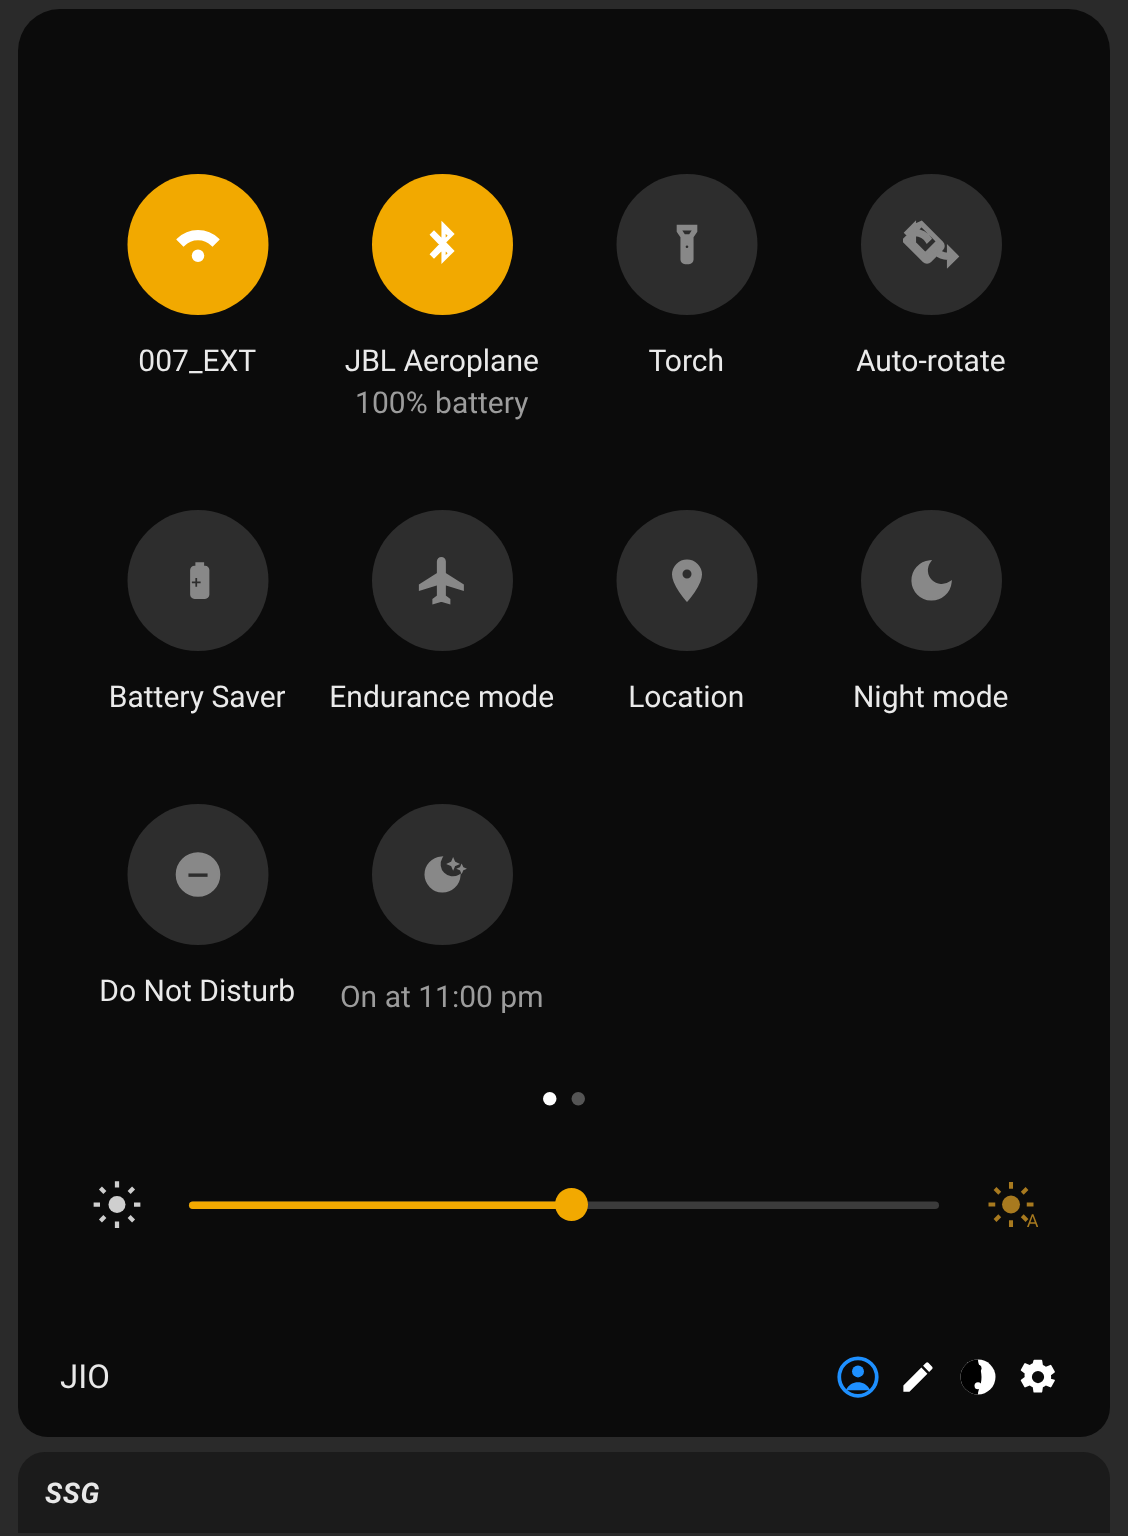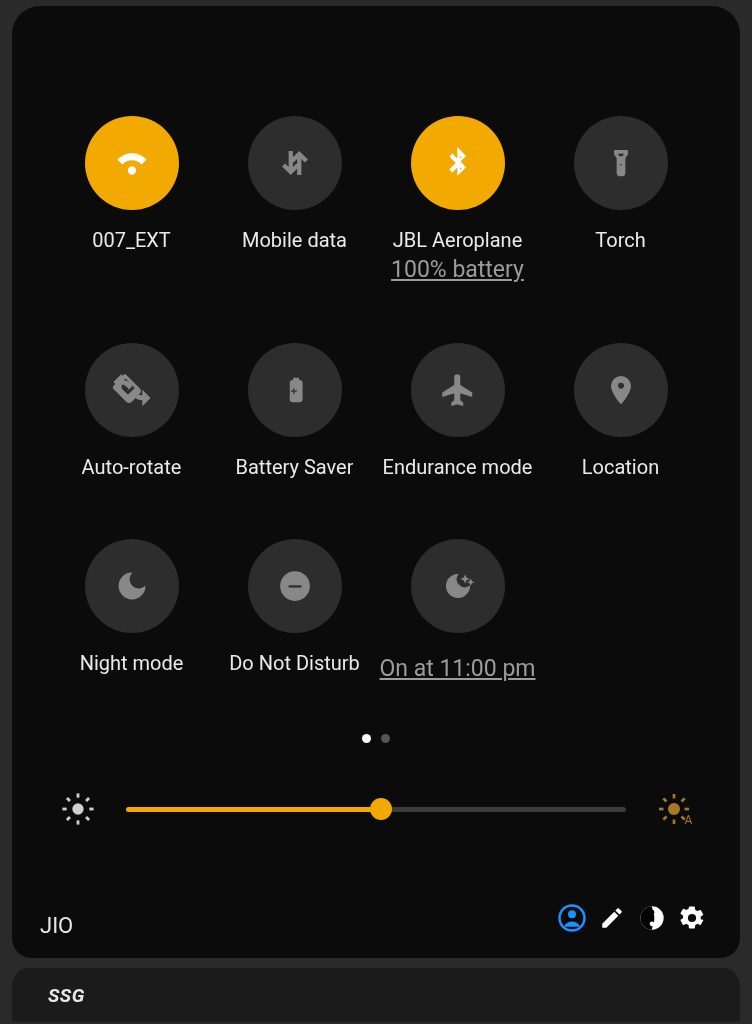--- a/index.html
+++ b/index.html
@@ -49,24 +49,23 @@
   .tile-label {
     color: #eaeaea;
     font-size: 20px;
     text-align: center;
     white-space: nowrap;
     max-width: 155px;
     overflow: hidden;
   }
   .tile-sub {
     color: #9c9c9c;
-    font-size: 23px;
+    font-size: 20px;
     margin-top: 4px;
     text-align: center;
-    text-decoration: underline;
   }
   .icon-on  svg { fill: #ffffff; stroke: #ffffff; }
   .icon-off svg { fill: #888888; stroke: #888888; }
 
   .pager {
     display: flex;
     justify-content: center;
     gap: 10px;
     margin-top: 52px;
   }
@@ -91,35 +90,35 @@
   .track    { position:absolute; left:0; right:0; height:5px; background:#3b3b3b; border-radius:3px; }
   .fill     { position:absolute; left:0; height:5px; background:#f2a900; border-radius:3px; }
   .thumb    { position:absolute; width:22px; height:22px; background:#f2a900; border-radius:50%; transform:translateX(-50%); }
 
   .footer {
     position: absolute;
     bottom: 20px;
     left: 28px;
     right: 28px;
     display: flex;
-    align-items: flex-end;
+    align-items: center;
   }
   .carrier { color:#e8e8e8; font-size:22px; flex:1; }
   .fbtn { width:40px; height:40px; display:flex; align-items:center; justify-content:center; cursor:pointer; }
 
   .notif {
     position:absolute;
     left:12px; right:12px;
     top: 968px;
     height: 54px;
     background:#1b1b1b;
     border-radius: 18px 18px 0 0;
     display:flex;
     align-items:center;
-    padding: 0 36px;
+    padding: 0 18px;
   }
   .notif-title {
     color:#e8e8e8;
     font-size:19px;
     font-style: italic;
     font-weight: 700;
     letter-spacing: 0.5px;
   }
 </style>
 </head>
@@ -131,28 +130,20 @@
 
     <div class="tile">
       <div class="tile-btn on icon-on">
         <svg width="40" height="40" viewBox="0 0 24 24">
             <path d="M12 18.5a2 2 0 1 0 0-4 2 2 0 0 0 0 4zM4 10c4.4-4.4 11.6-4.4 16 0l-2.2 2.2c-3.2-3.2-8.4-3.2-11.6 0L4 10z" fill="#fff"></path>
           </svg>
       </div>
       <div class="tile-label">007_EXT</div>
     </div>
 
-    <div class="tile">
-      <div class="tile-btn off icon-off">
-        <svg width="34" height="34" viewBox="0 0 24 24">
-            <path d="M8 4v12l-3-3-1.4 1.4L9 19.8l5.4-5.4L13 13l-3 3V4H8zm8 16V8l3 3 1.4-1.4L15 4.2 9.6 9.6 11 11l3-3v12h2z"></path>
-          </svg>
-      </div>
-      <div class="tile-label">Mobile data</div>
-    </div>
 
     <div class="tile">
       <div class="tile-btn on icon-on">
         <svg width="34" height="34" viewBox="0 0 24 24">
             <path d="M12 2l5 5-4 4 4 4-5 5V14l-4 4-1.4-1.4L11 12 6.6 7.4 8 6l4 4V2zm1 3.8V10l2.1-2.1L13 5.8zm0 8.2v4.2l2.1-2.1L13 14z" fill="#fff"></path>
           </svg>
       </div>
       <div class="tile-label">JBL Aeroplane</div>
       <div class="tile-sub">100% battery</div>
     </div>

